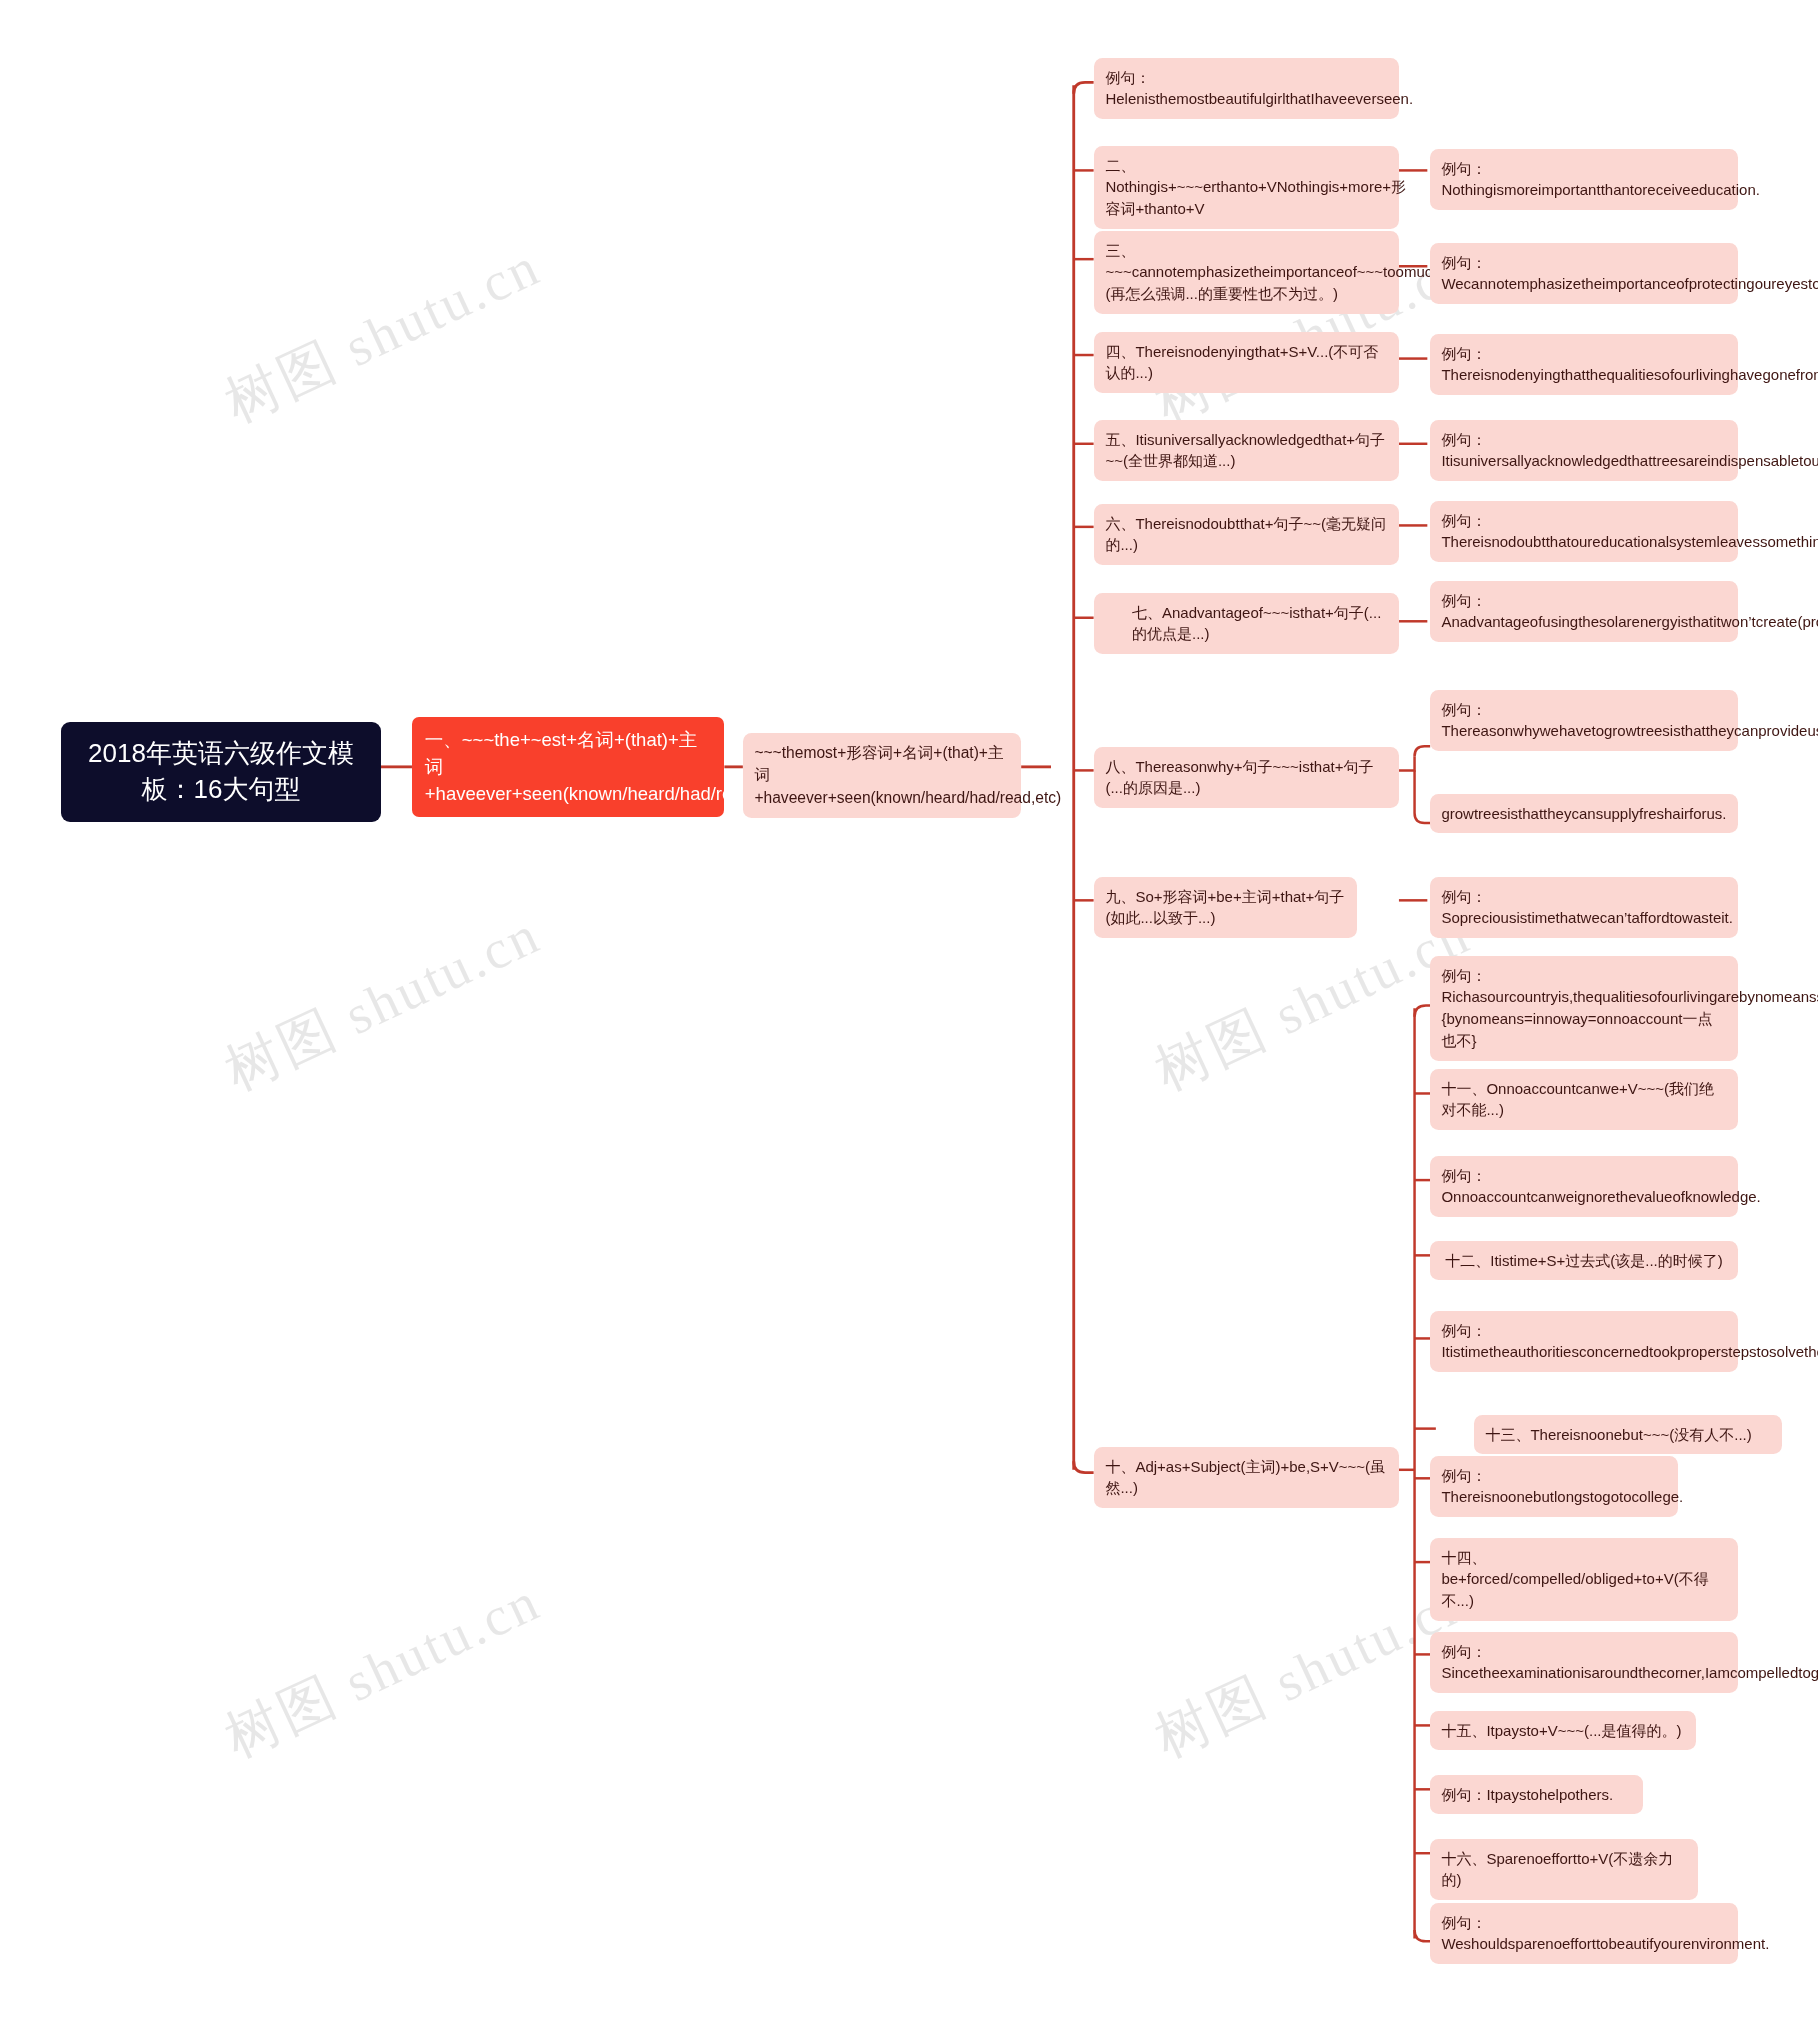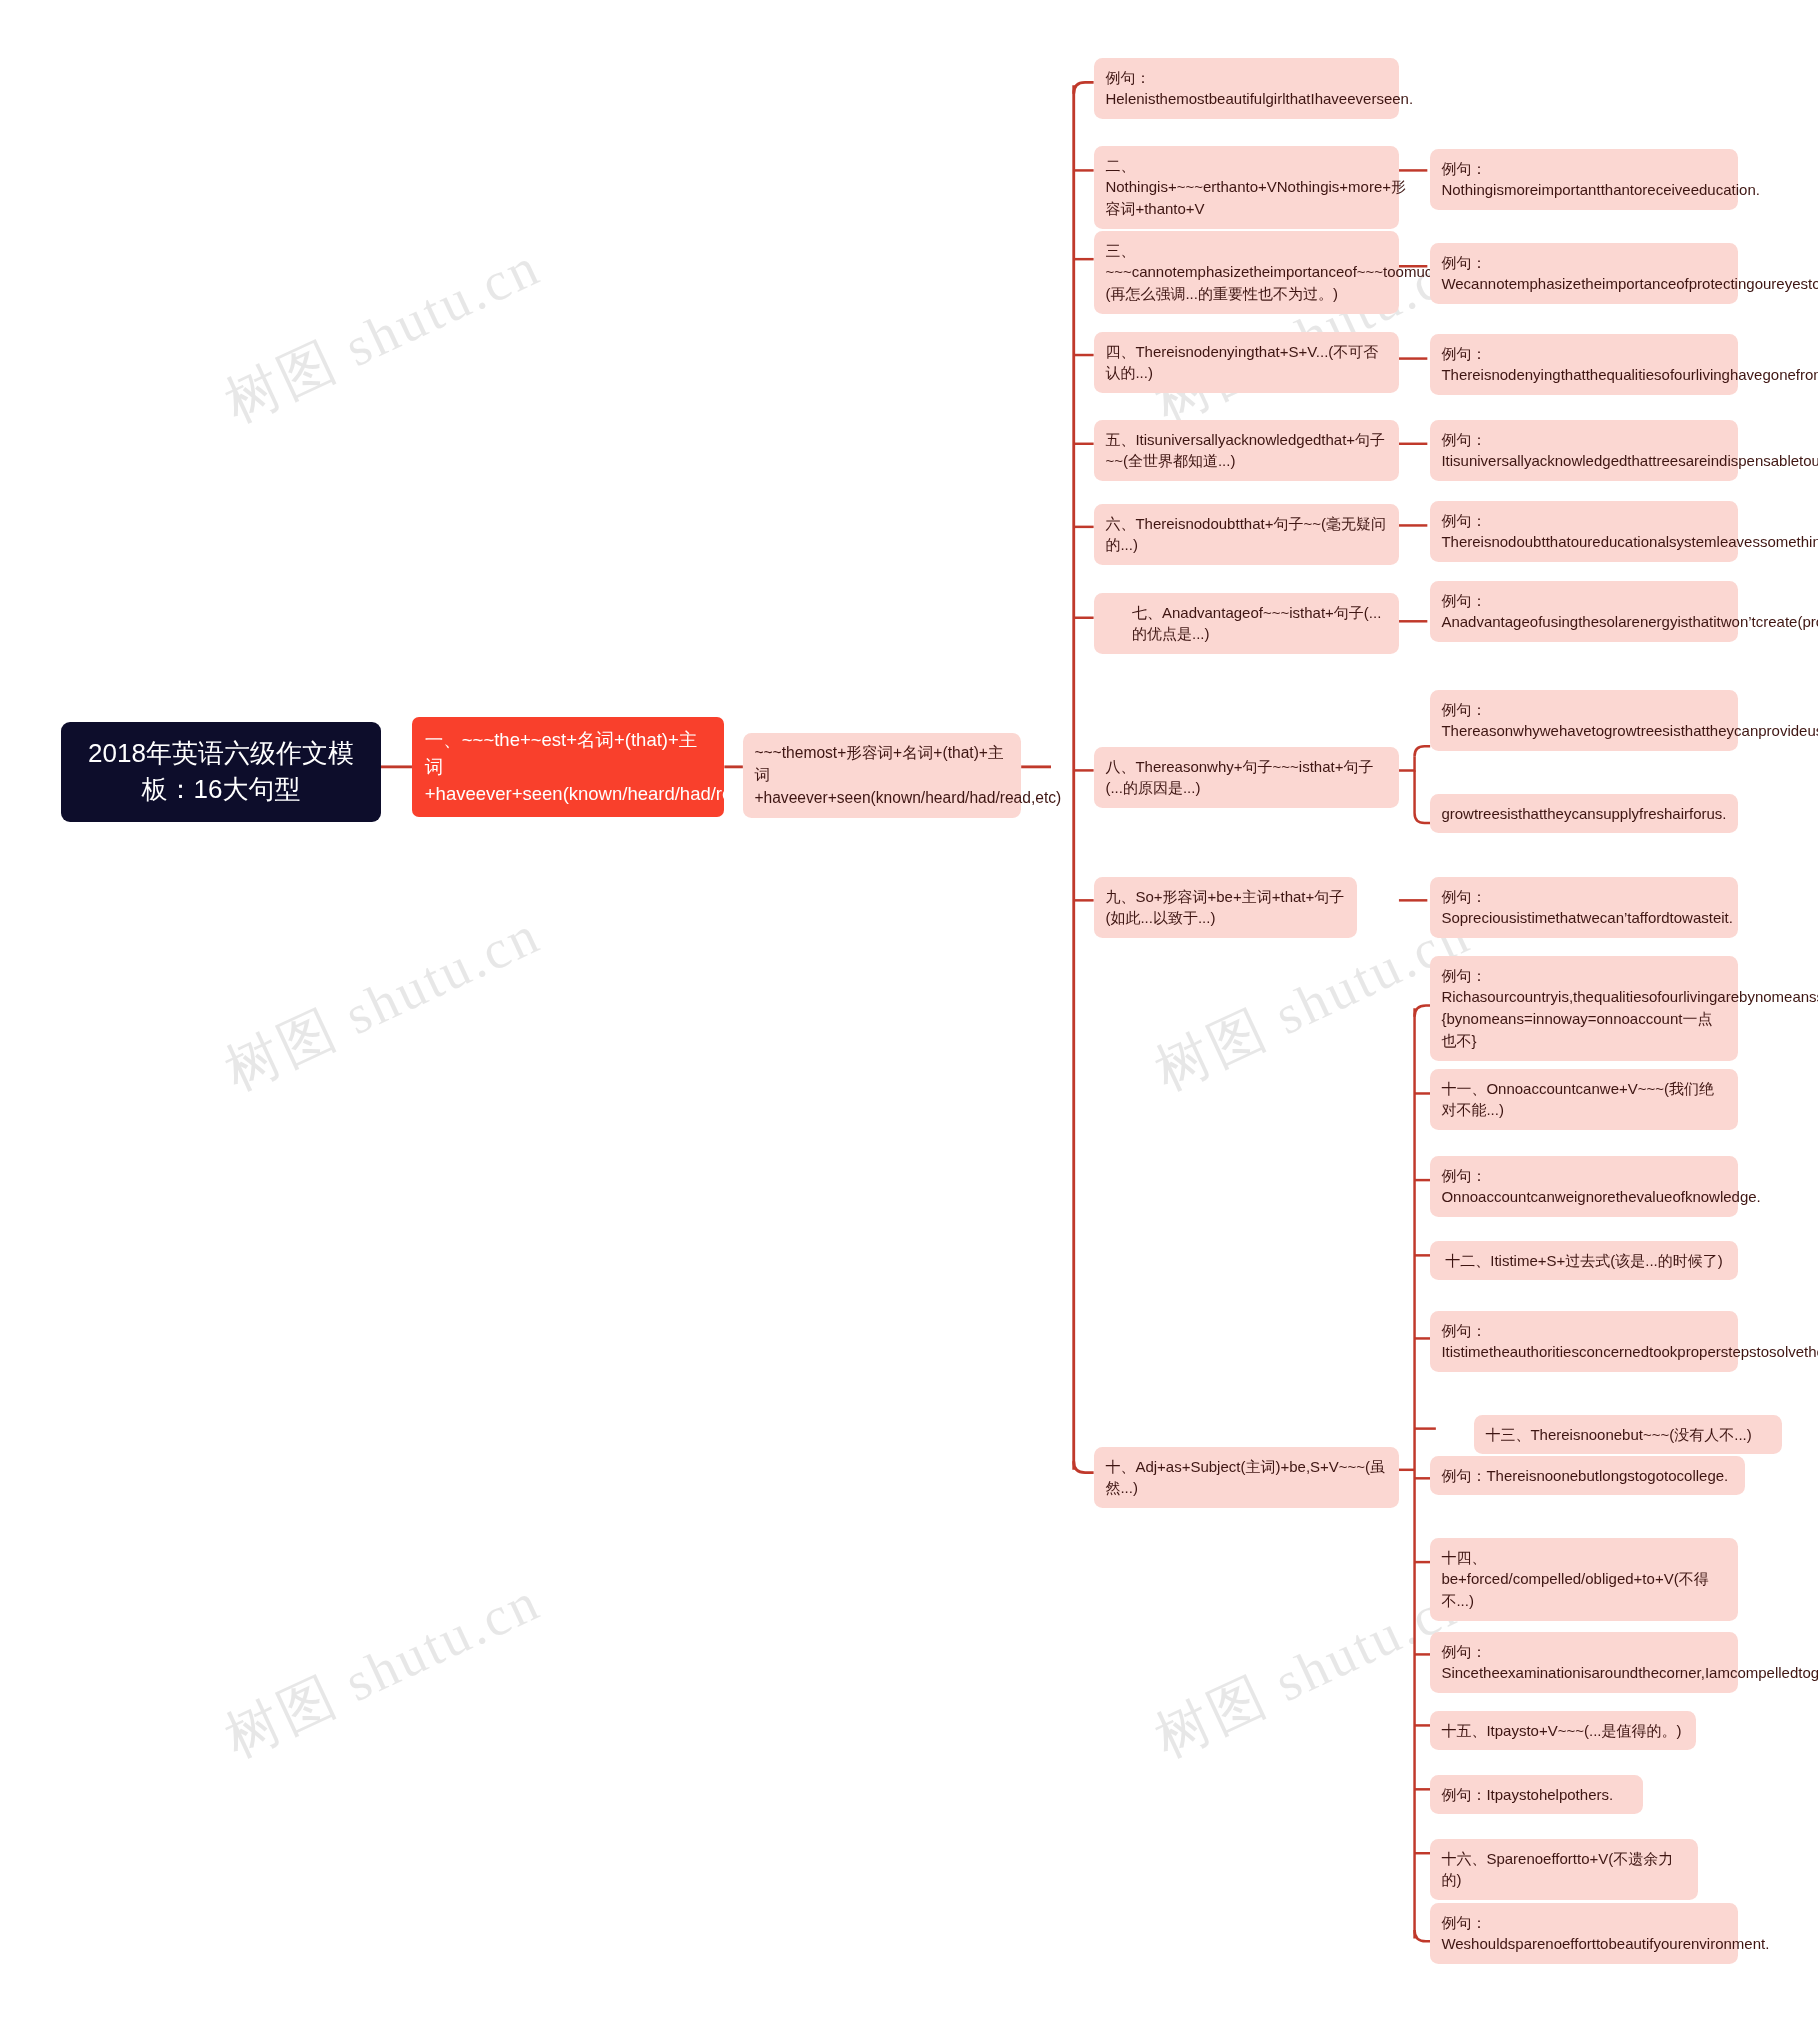--- a/index.html
+++ b/index.html
@@ -250,21 +250,21 @@
 </div>
 
 <div class="node lvl4" style="left:1430px;top:1311px;width:308px;">
   <span>例句：Itistimetheauthoritiesconcernedtookproperstepstosolvethetrafficproblems.</span>
 </div>
 
 <div class="node lvl4" style="left:1430px;top:1415px;width:308px;margin-left:44px;">
   <span>十三、Thereisnoonebut~~~(没有人不...)</span>
 </div>
 
-<div class="node lvl4" style="left:1430px;top:1456px;width:315px;">
+<div class="node lvl4" style="left:1430px;top:1456px;width:248px;">
   <span>例句：Thereisnoonebutlongstogotocollege.</span>
 </div>
 
 <div class="node lvl4" style="left:1430px;top:1538px;width:308px;">
   <span>十四、be+forced/compelled/obliged+to+V(不得不...)</span>
 </div>
 
 <div class="node lvl4" style="left:1430px;top:1632px;width:308px;">
   <span>例句：Sincetheexaminationisaroundthecorner,Iamcompelledtogiveupdoingsports.</span>
 </div>

